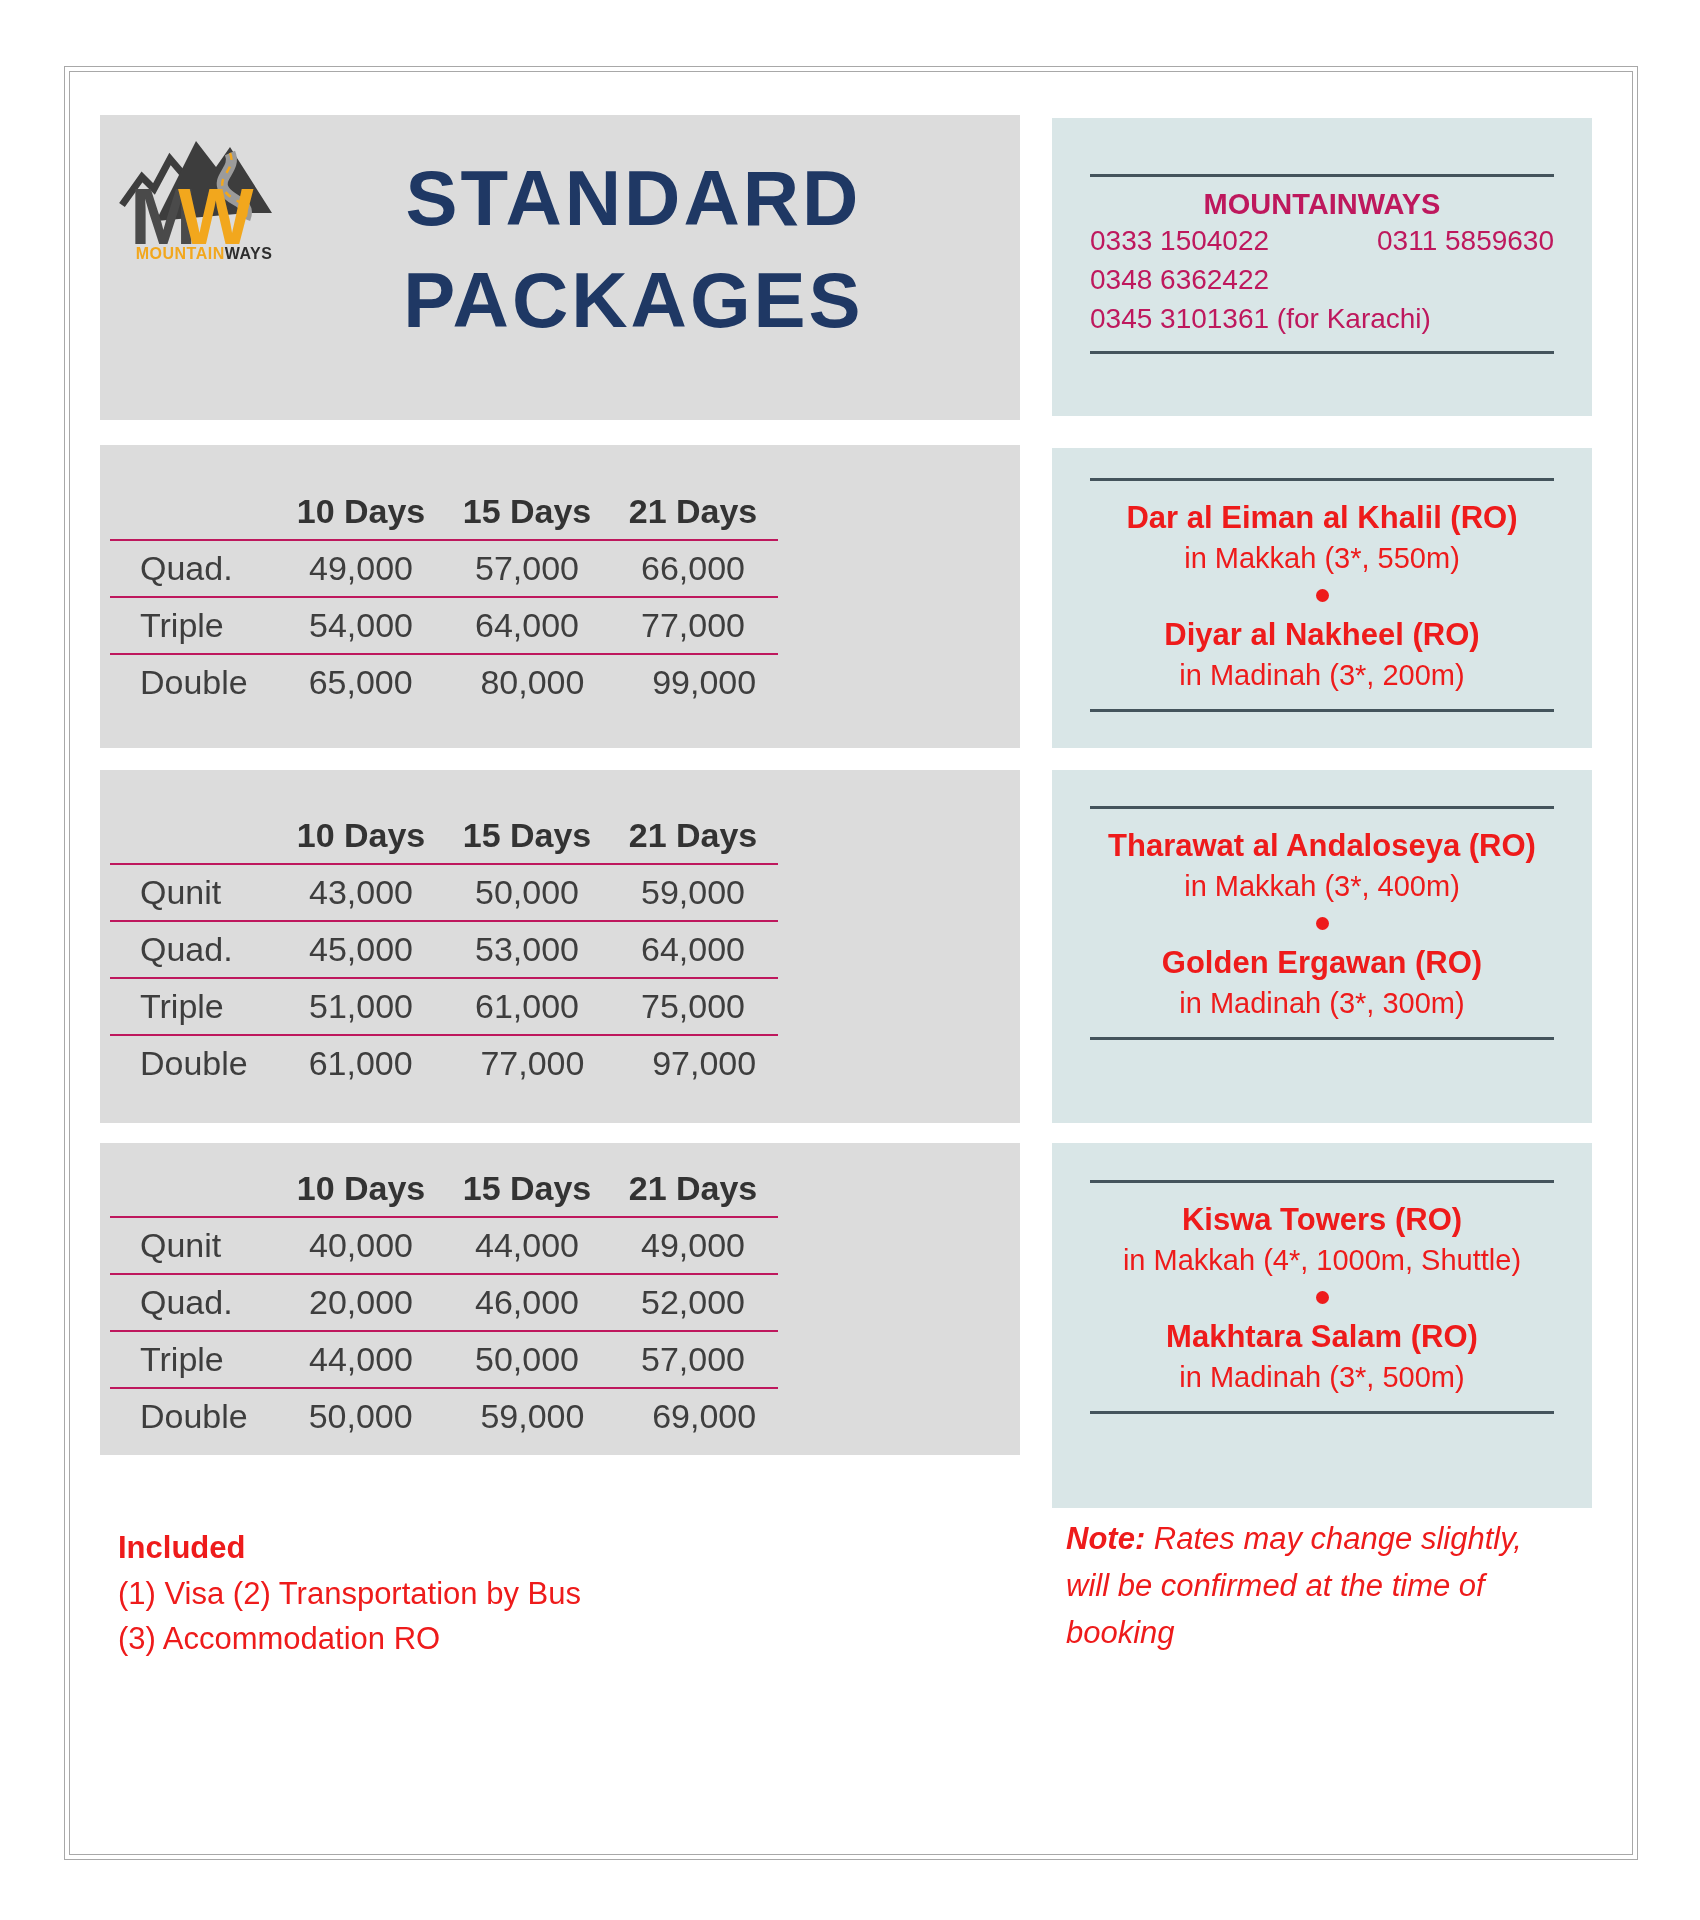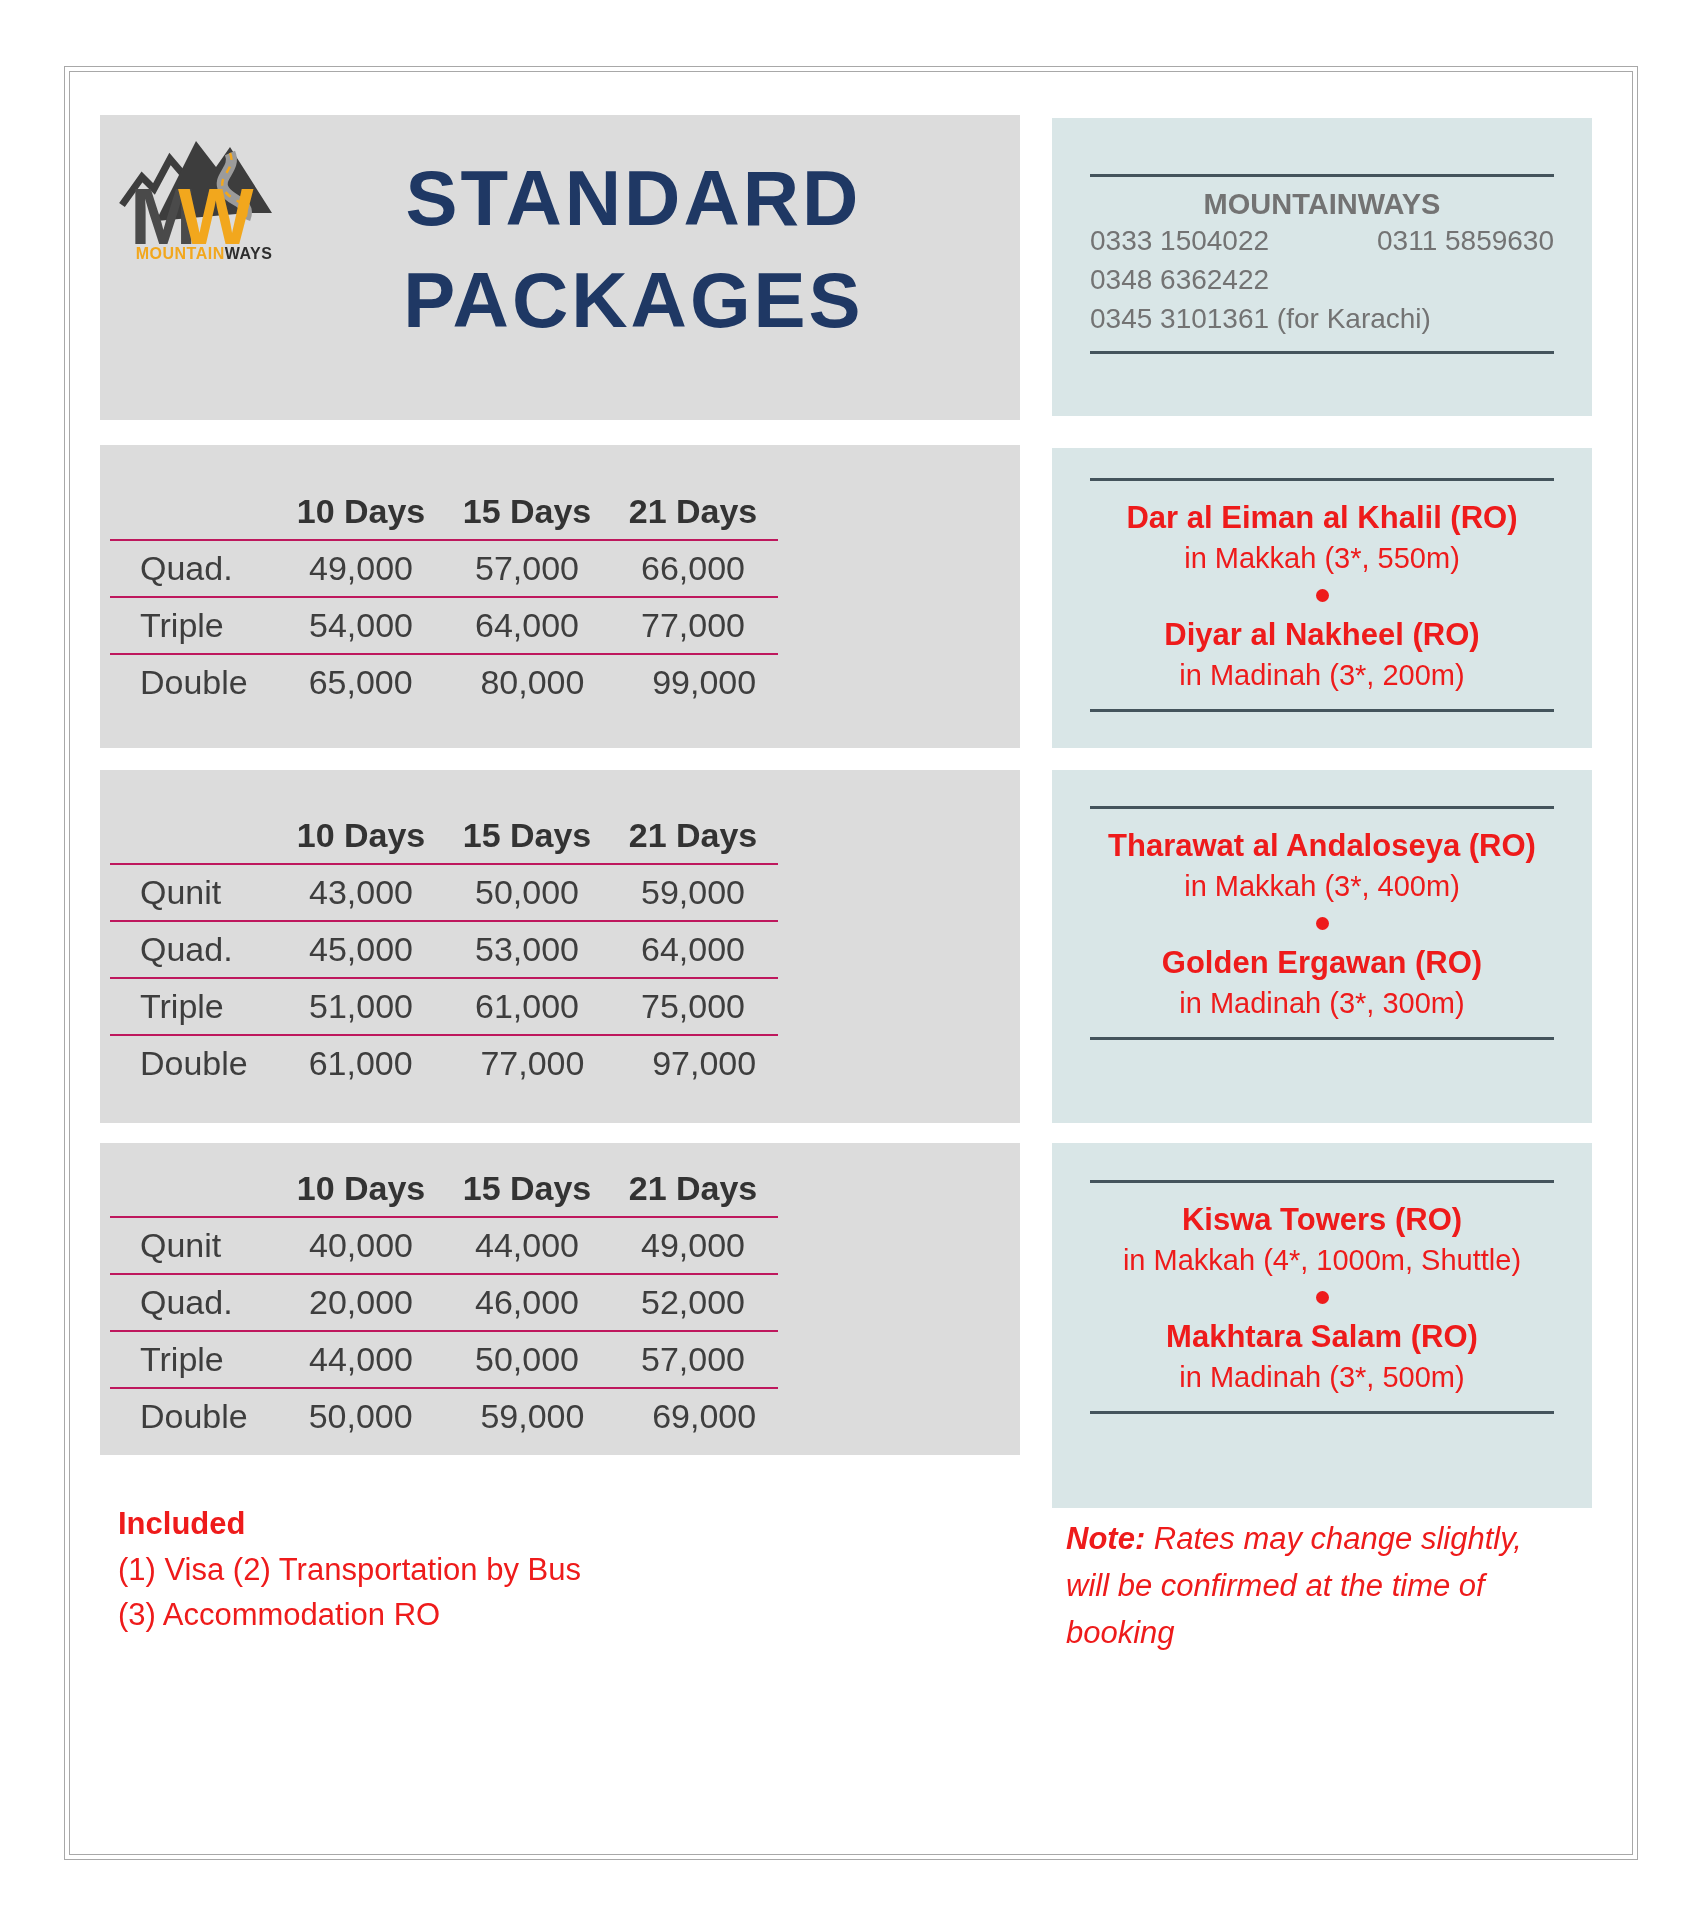--- a/index.html
+++ b/index.html
@@ -19,21 +19,21 @@
   .logo-wrap { position:absolute; left:14px; top:10px; width:180px; }
   .logo-word { display:flex; justify-content:center; font-size:16px; font-weight:bold; letter-spacing:0.5px; margin-top:-6px; }
   .logo-word .mtn { color:#f2a71d; }
   .logo-word .ways { color:#2e2e2e; }
   .main-title {
     position:absolute; left:185px; right:38px; top:32px; text-align:center;
     font-size:78px; font-weight:bold; letter-spacing:3px; color:#1f3864; line-height:102px;
   }
 
   
-  .contact-box { top:118px; height:298px; color:#737373; }
+  .contact-box { top:118px; height:298px; color:#be185d; }
   .teal-rule { border:none; border-top:3px solid #44545c; margin:0; }
   .contact-box .teal-rule.top { margin-top:56px; }
   .contact-name { text-align:center; font-weight:bold; font-size:29px; margin-top:11px; }
   .phone-row { font-size:28px; line-height:39px; }
   .phone-row.split { display:flex; justify-content:space-between; }
   .contact-box .teal-rule.bottom { margin-top:13px; }
 
   
   .t1 { top:445px; height:303px; }
   .t2 { top:770px; height:353px; }
@@ -54,21 +54,21 @@
   .h1 .teal-rule.top { margin-top:30px; }
   .h2 .teal-rule.top { margin-top:36px; }
   .h3 .teal-rule.top { margin-top:37px; }
   .hotel-name { font-size:31px; font-weight:bold; line-height:42px; margin-top:16px; }
   .hotel-sub  { font-size:29px; line-height:38px; }
   .dot { width:13px; height:13px; border-radius:50%; background:#ee1b1b; margin:12px auto; }
   .hotel-inner .teal-rule.bottom { margin-top:15px; }
 
   
   .included { position:absolute; left:118px; top:1500px; color:#ee1b1b; font-size:31px; line-height:45px; }
-  .included .inc-title { font-weight:bold; line-height:47px; }
+  .included .inc-title { font-weight:bold; line-height:47px;margin-top:24px; }
   .note { position:absolute; left:1066px; top:1515px; width:500px; color:#ee1b1b;
           font-size:31px; line-height:47px; font-style:italic; }
   .note .note-label { font-weight:bold; }
 </style>
 </head>
 <body>
 
 <div class="page">
   <div class="frame"></div>
 

